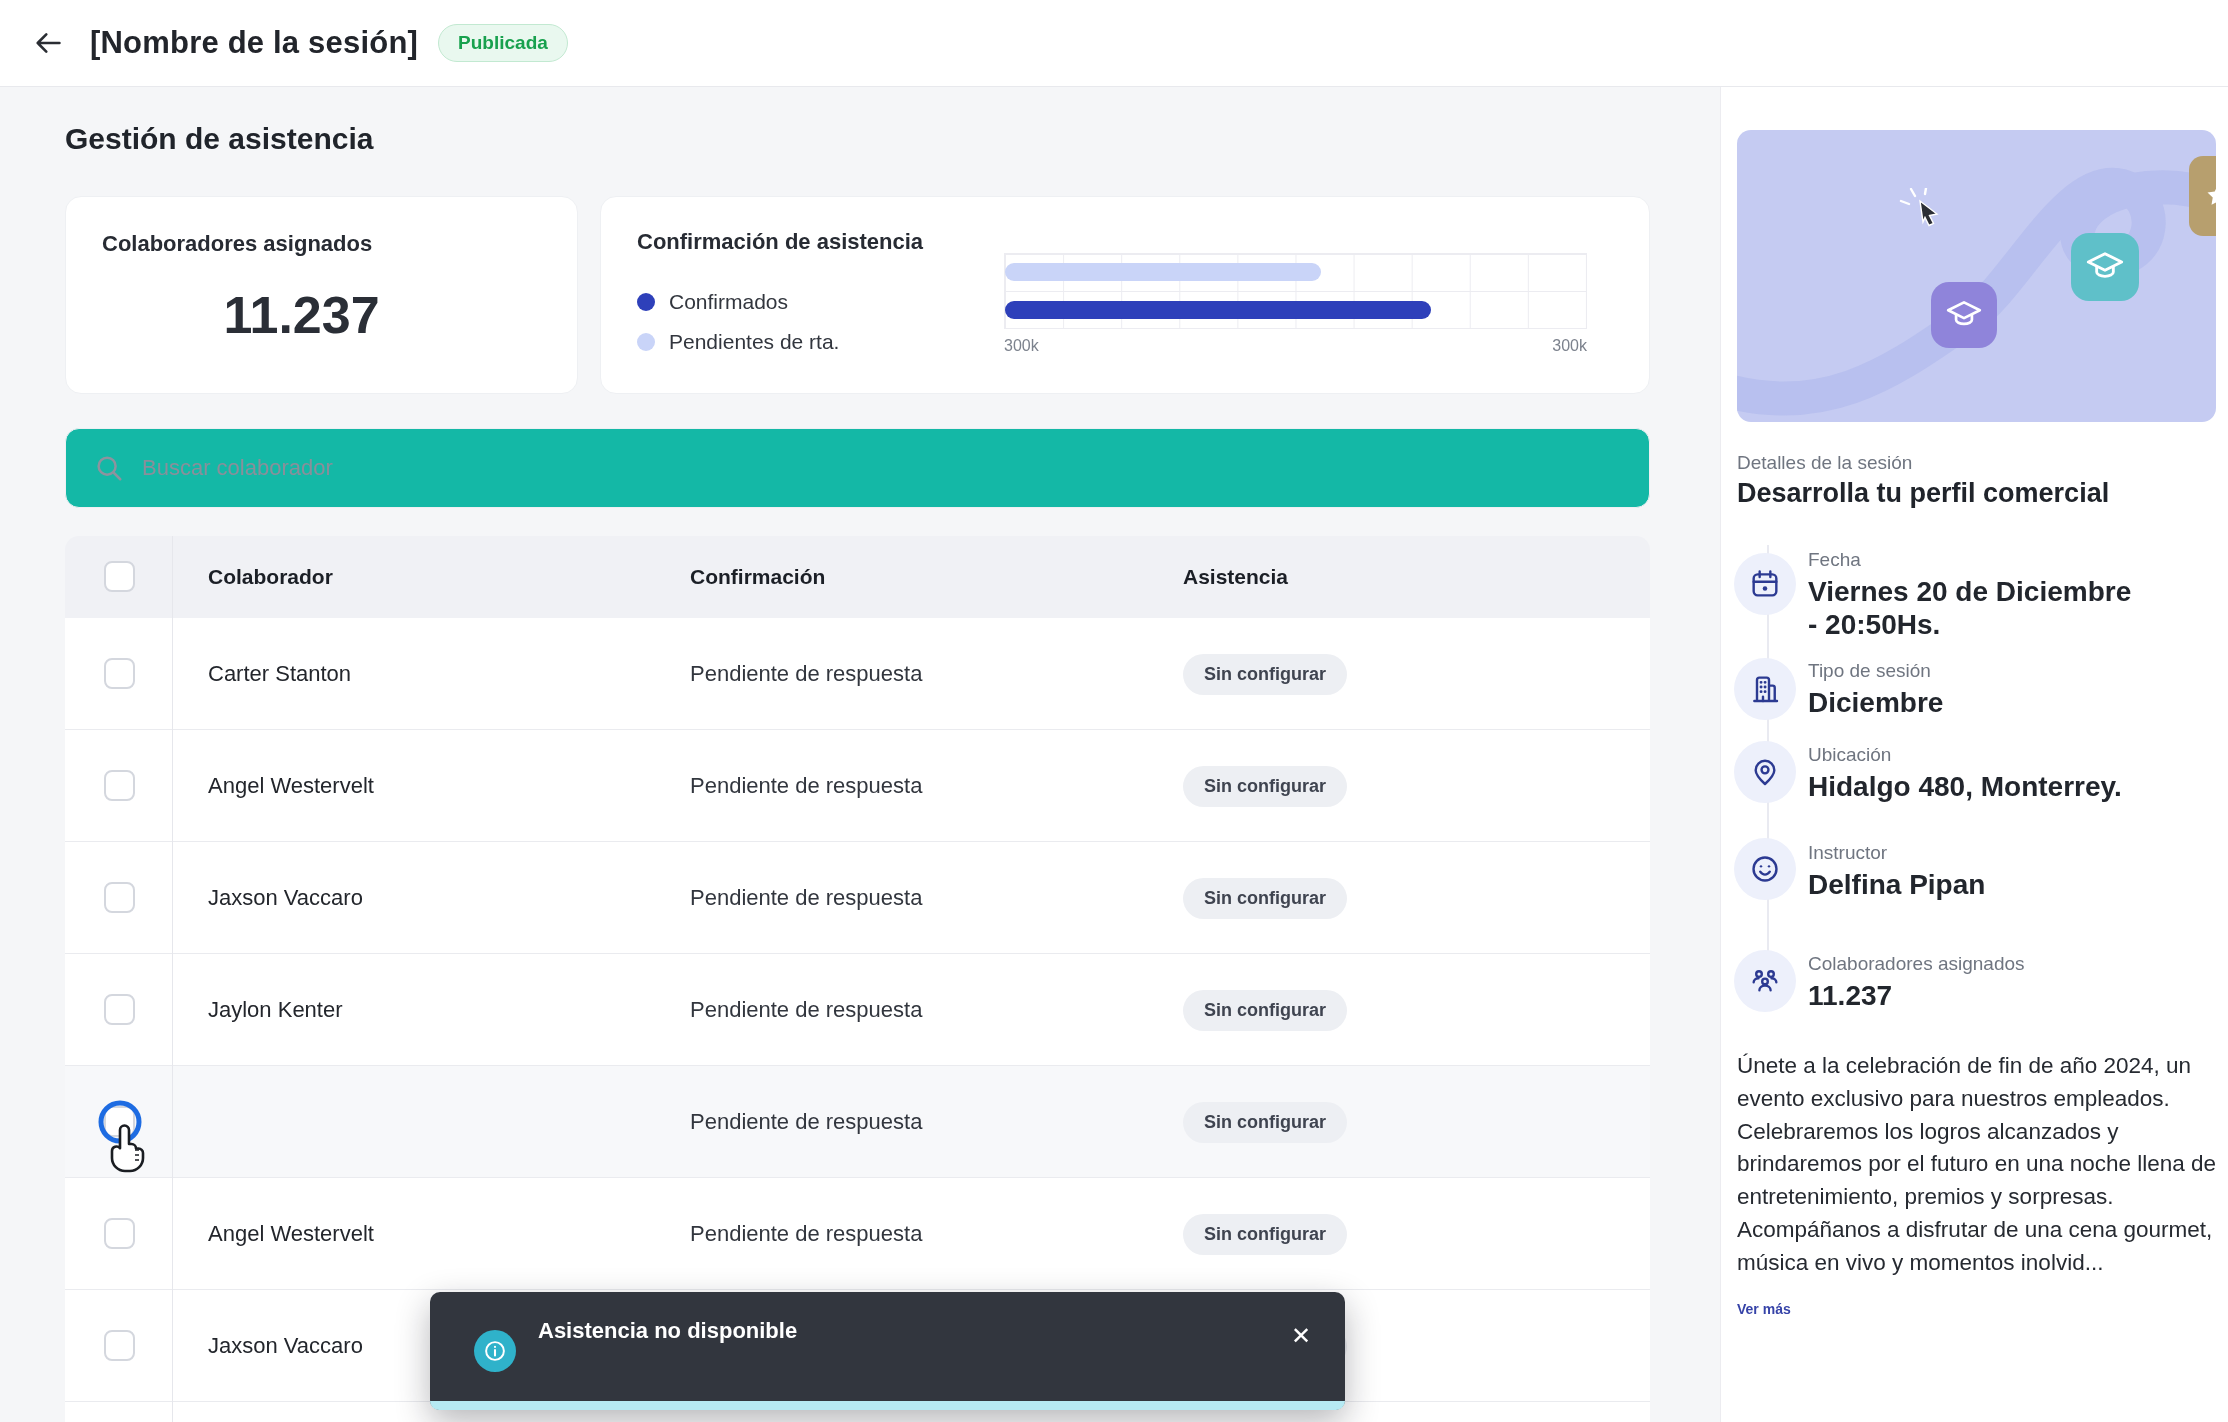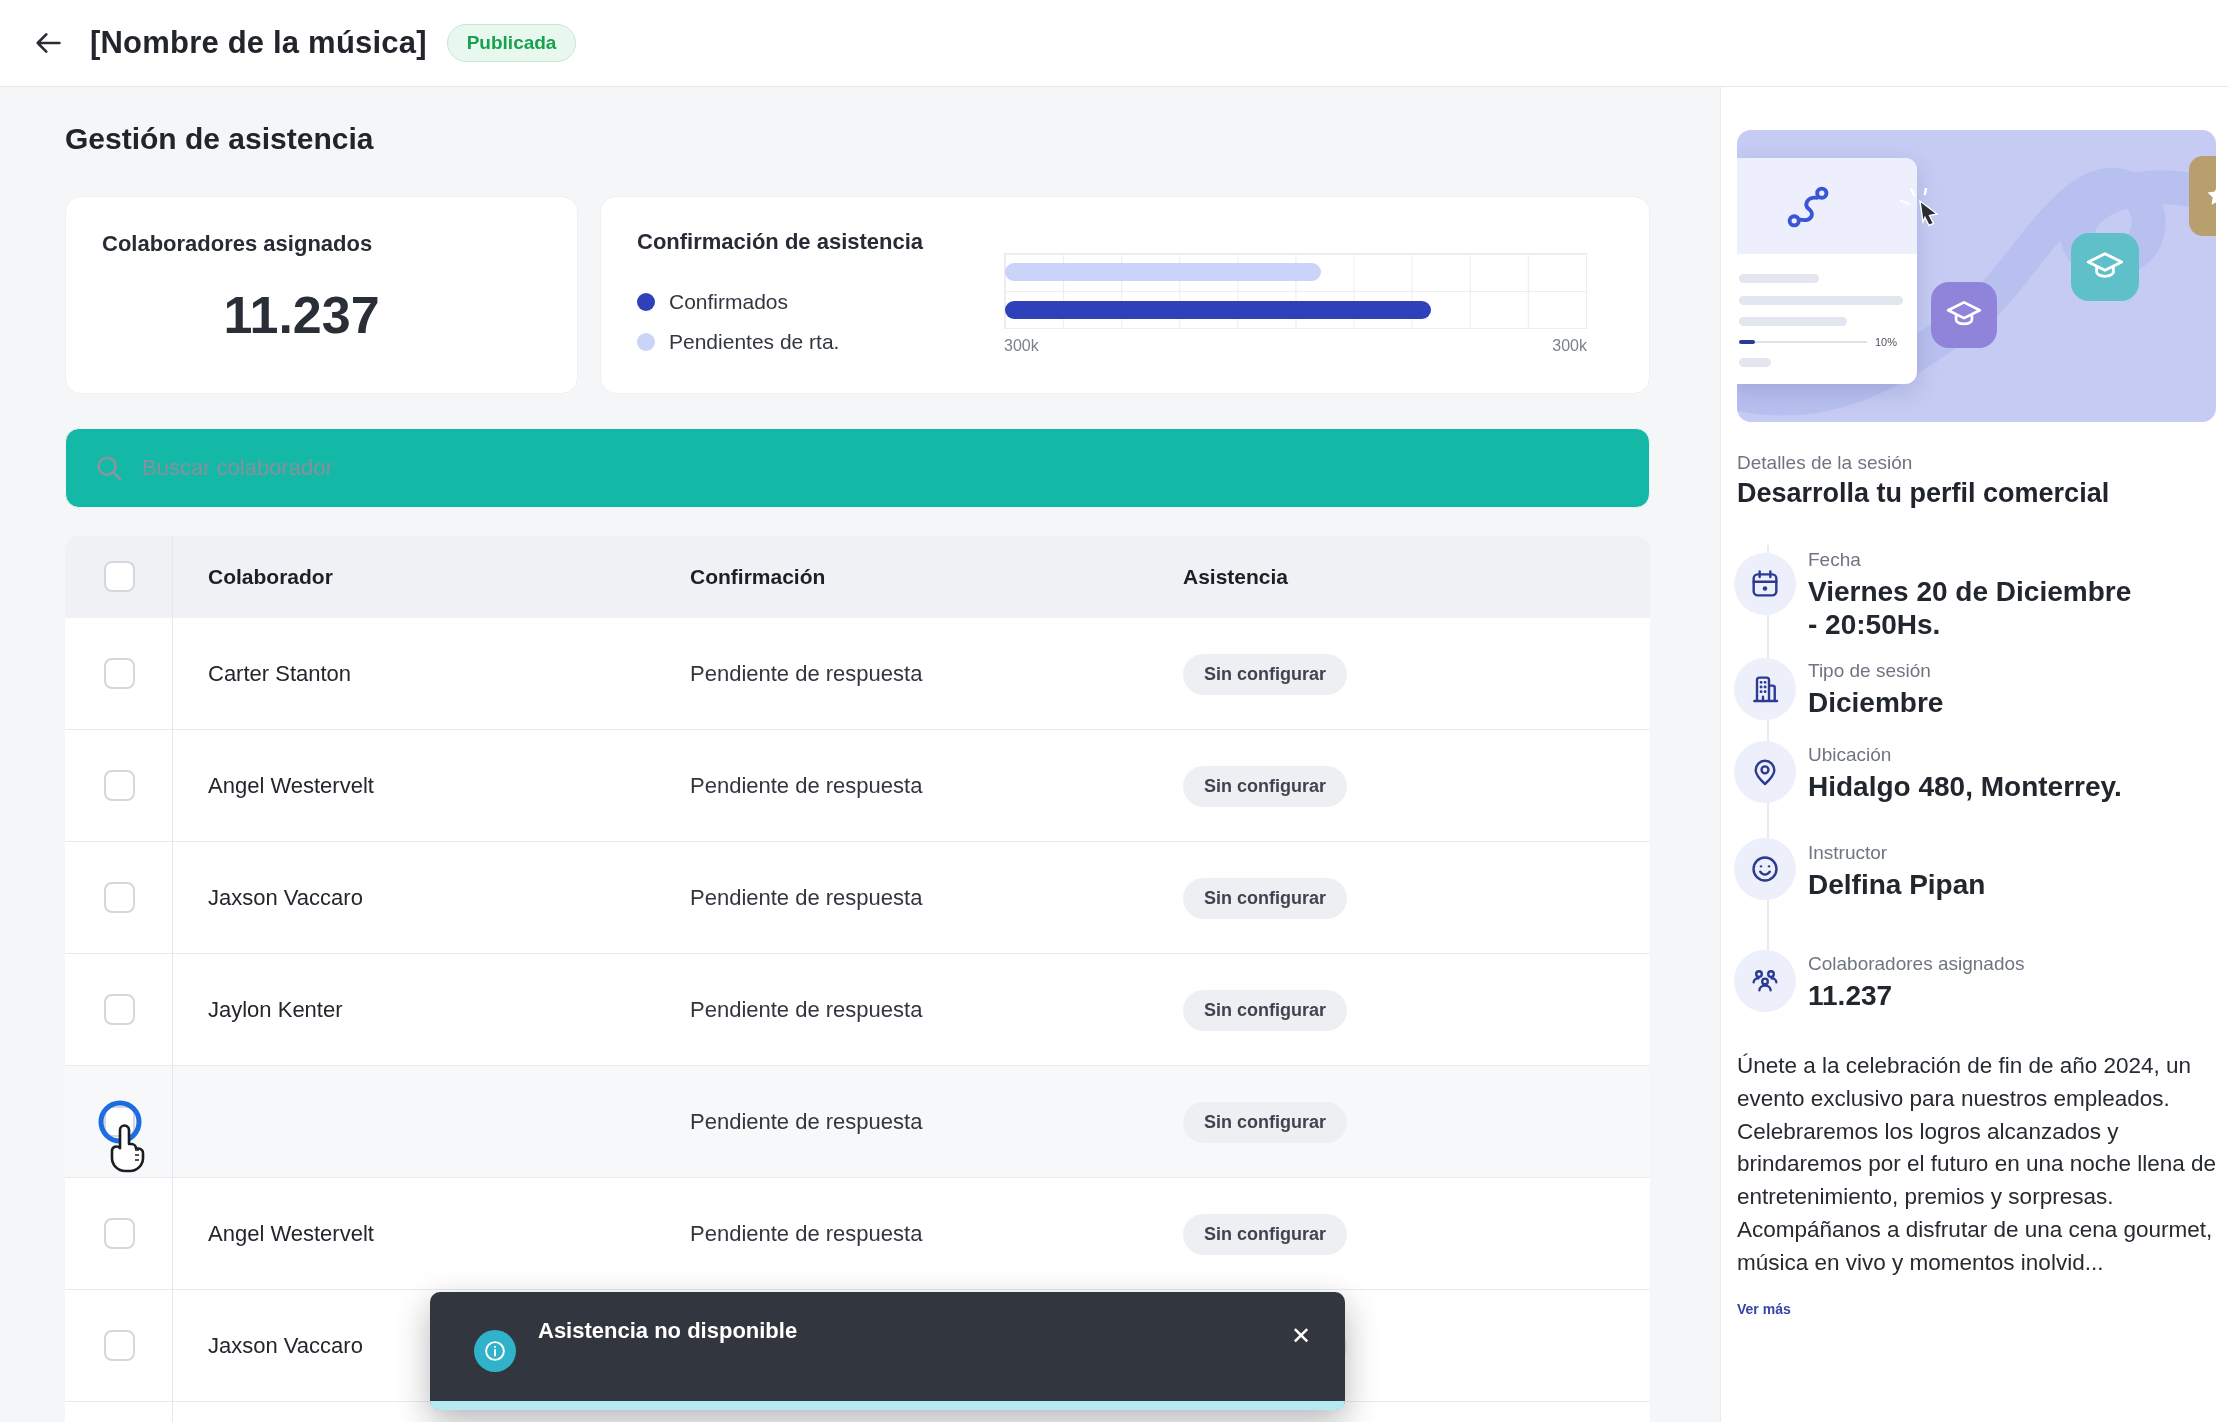--- a/index.html
+++ b/index.html
@@ -108,21 +108,21 @@
 <body>
 
 <div id="stage">
 
   <div class="topbar">
     <div class="back-btn">
       <svg width="32" height="32" viewBox="0 0 28 28">
         <path d="M24 14 H5 M12.5 6.5 L5 14 l7.5 7.5" stroke="#2a2d33" stroke-width="2.3" fill="none" stroke-linecap="round" stroke-linejoin="round"></path>
       </svg>
     </div>
-    <div class="page-title">[Nombre de la música]</div>
+    <div class="page-title">[Nombre de la sesión]</div>
     <div class="status-badge">Publicada</div>
   </div>
 
   <div class="section-title">Gestión de asistencia</div>
 
   <div class="card stats-card">
     <div class="stats-label">Colaboradores asignados</div>
     <div class="stats-value">11.237</div>
   </div>
 
@@ -241,38 +241,20 @@
     </g>
   </svg>
 
   <div class="sidebar">
 
     <div class="illus">
       <svg class="bgpath" width="479" height="292" viewBox="0 0 479 292">
         <path d="M-20 258 C 90 292 160 238 230 190 C 280 155 330 42 385 56 C 425 68 420 132 370 130 C 325 128 330 72 395 60 C 440 52 470 62 500 76" stroke="#b4bdee" stroke-width="34" fill="none" stroke-linecap="round" opacity="0.8"></path>
       </svg>
 
-      <div class="mini-card">
-        <div class="mini-top">
-          <svg style="position:absolute;left:58px;top:26px;" width="46" height="46" viewBox="0 0 40 40">
-            <circle cx="8" cy="32" r="4" fill="none" stroke="#3a55d6" stroke-width="3.4"></circle>
-            <circle cx="32" cy="8" r="4" fill="none" stroke="#3a55d6" stroke-width="3.4"></circle>
-            <path d="M13 31 c10 2 13-5 8-9 c-5-4-2-11 7-10" fill="none" stroke="#3a55d6" stroke-width="3.4" stroke-linecap="round"></path>
-          </svg>
-        </div>
-        <div class="skel" style="top:116px; width:80px;"></div>
-        <div class="skel" style="top:138px; width:164px;"></div>
-        <div class="skel" style="top:159px; width:108px;"></div>
-        <div class="progress-row">
-          <span class="progress-dark"></span>
-          <span class="progress-track"></span>
-          <span class="progress-label">10%</span>
-        </div>
-        <div class="skel" style="top:200px; width:32px;"></div>
-      </div>
 
       <svg class="ill-cursor" width="46" height="60" viewBox="0 0 46 60">
         <path d="M26 34 l-3-21 17 13 -7.5 1.5 4 8 -4.5 2 -4-8 z" fill="#2b2e35" stroke="#fff" stroke-width="1.4"></path>
         <path d="M18 8 l-4-7 M28 6 l1-6 M12 16 l-8-3" stroke="#fff" stroke-width="2.4" stroke-linecap="round"></path>
       </svg>
 
       <div class="ill-chip chip-purple">
         <svg width="38" height="38" viewBox="0 0 24 24">
           <path d="M2 9 L12 4 L22 9 L12 14 Z" fill="none" stroke="#fff" stroke-width="1.7" stroke-linejoin="round"></path>
           <path d="M7 11.5 V15 c0 1.5 2.2 2.6 5 2.6 s5-1.1 5-2.6 v-3.5" fill="none" stroke="#fff" stroke-width="1.7"></path>

